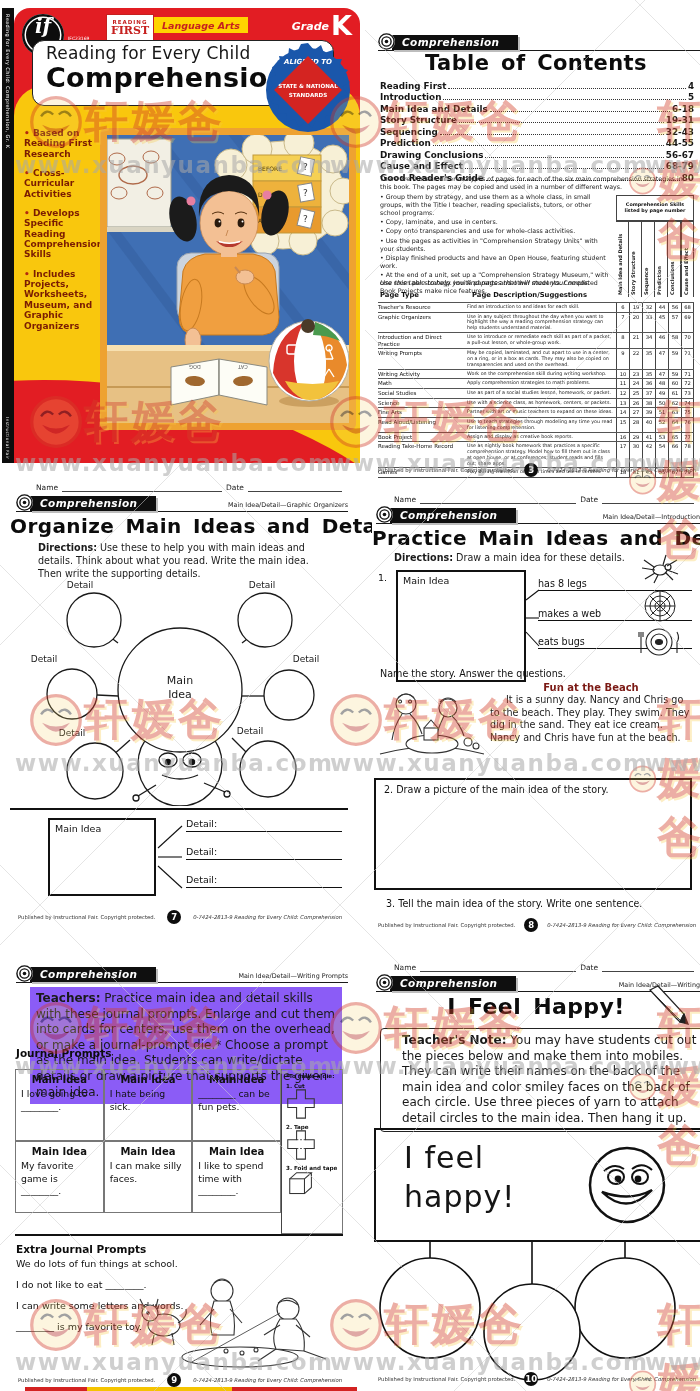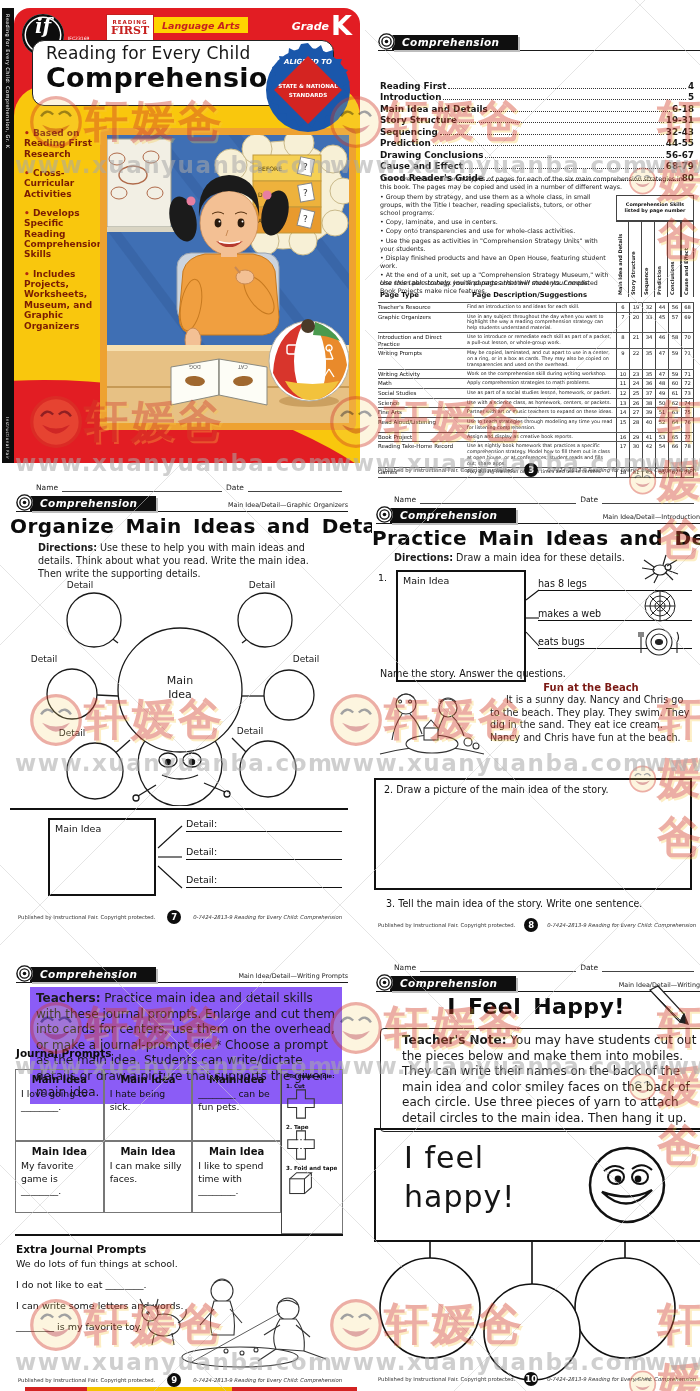--- a/index.html
+++ b/index.html
@@ -266,20 +266,21 @@
     <div class="banner abs" style="left:6px;top:8px;right:0">
       <span class="bullseye">
         <svg width="17" height="17" viewBox="0 0 17 17">
             <circle cx="8.5" cy="8.5" r="7.6" fill="#fff" stroke="#111" stroke-width="1.4"></circle>
             <circle cx="8.5" cy="8.5" r="4.6" fill="none" stroke="#111" stroke-width="1.4"></circle>
             <circle cx="8.5" cy="8.5" r="1.8" fill="#111"></circle>
           </svg>
       </span>
       <span class="banner-black">Comprehension</span>
     </div>
+    <div class="wtitle abs toc-title">Table of Contents</div>
 
     <div class="abs" style="left:8px;top:54px;width:314px">
 
         <div class="toc-row">
           <span>Reading First</span>
           <span class="leader"></span>
           <span>4</span>
         </div>
 
         <div class="toc-row">

